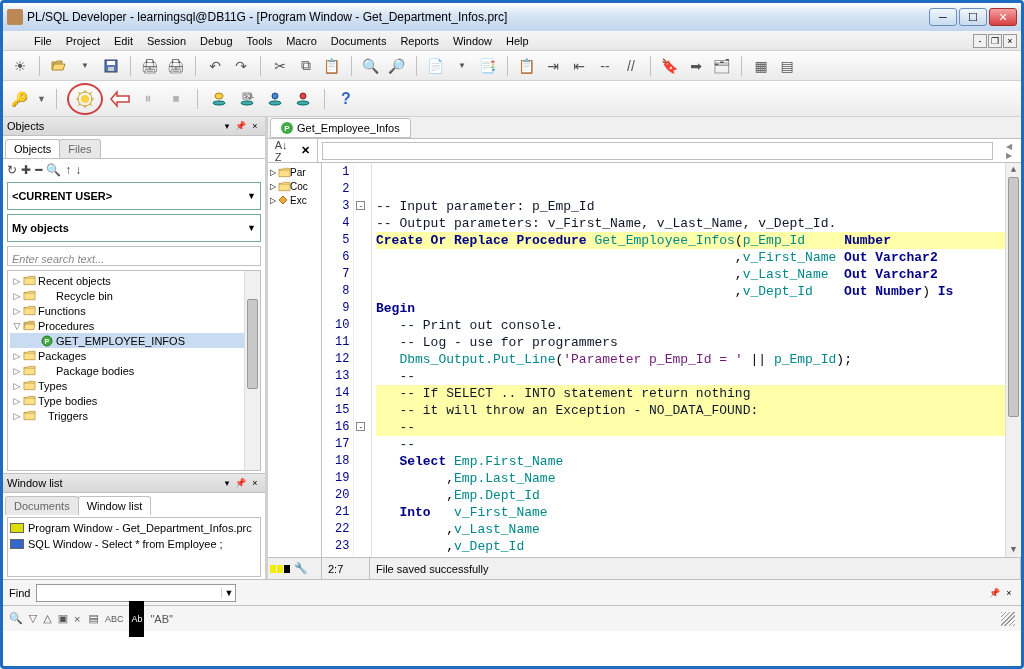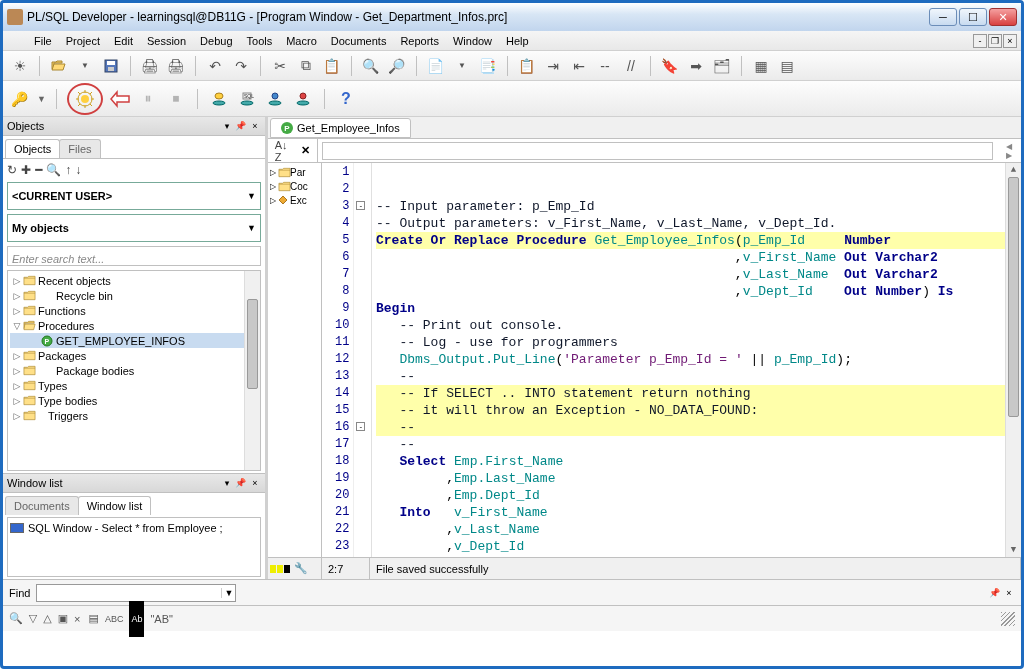--- a/index.html
+++ b/index.html
@@ -369,20 +369,21 @@
           <div class="phbtn">▾</div>
           <div class="phbtn">📌</div>
           <div class="phbtn">×</div>
         </div>
       </div>
       <div class="tabs-row">
         <div class="mini-tab inactive">Documents</div>
         <div class="mini-tab active">Window list</div>
       </div>
       <div class="winlist-items" id="winlist-items">
+          <div class="winlist-item"><span class="wli-icon" style="background:#dd0;border:1px solid #666;"></span>Program Window - Get_Department_Infos.prc</div>
           <div class="winlist-item"><span class="wli-icon" style="background:#36c;border:1px solid #666;"></span>SQL Window - Select * from Employee ;</div>
         </div>
     </div>
   </div>
 
   <div class="right-panel">
     <div class="doc-tabs">
       <div class="doc-tab">
         <span class="dicon">P</span>
         <span>Get_Employee_Infos</span>

